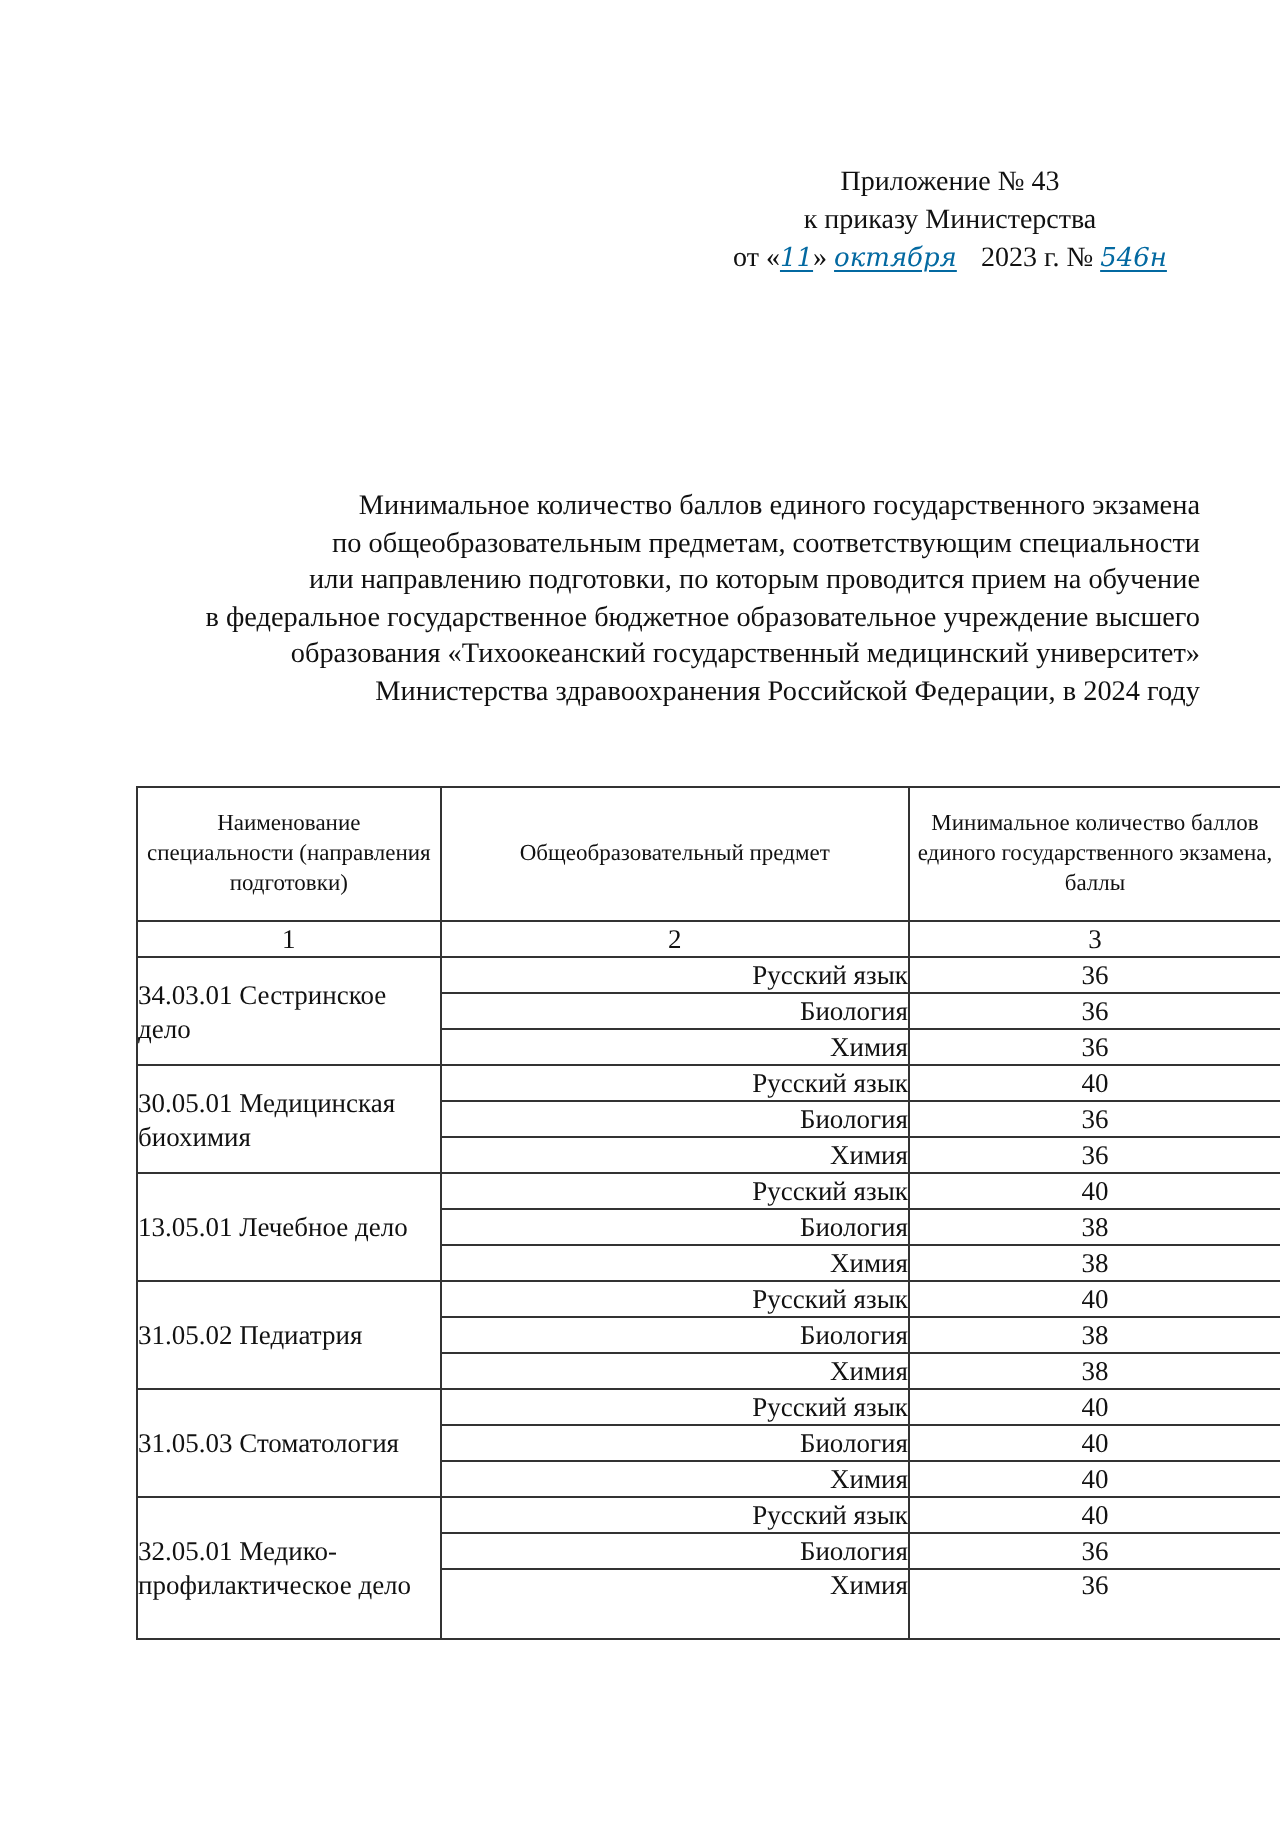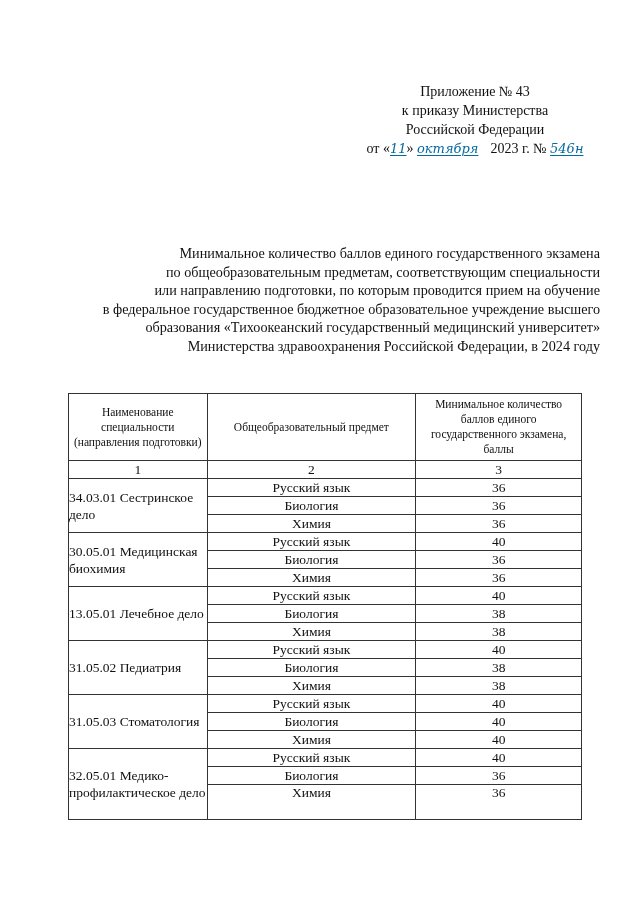--- a/index.html
+++ b/index.html
@@ -23,48 +23,47 @@
   .hand.month { display: inline-block; min-width: 70px; text-align: left; }
 
   .title {
     position: absolute; left: 40px; top: 244px; width: 560px;
     text-align: right; font-size: 14.2px; line-height: 18.6px;
   }
   .title .line { display: block; white-space: nowrap; }
 
   table.scores {
     position: absolute; left: 68px; top: 393px;
-    width: 514px; border-collapse: collapse;
+    width: 573px; border-collapse: collapse;
     font-size: 13.5px; line-height: 16px;
   }
   table.scores td, table.scores th {
     border: 1.3px solid #333; padding: 0; vertical-align: middle;
   }
   table.scores th {
     font-weight: normal; font-size: 11.5px; line-height: 15px;
     text-align: center; padding: 2px 3px; height: 62px;
   }
   .col1 { width: 135px; }
   .col2 { width: 212px; }
   .col3 { width: 167px; }
   tr.numrow td { text-align: center; height: 17px; font-size: 13.5px; }
   td.spec { text-align: left; padding-left: 2px; line-height: 17px; }
-  td.subj { text-align: center; padding-left: 1px; height: 17px; }
+  td.subj { text-align: right; padding-left: 1px; height: 17px; }
   td.score { text-align: center; height: 17px; }
   tr.last td.subj, tr.last td.score { vertical-align: top; height: 34px; }
 </style>
 </head>
 <body>
 
 <div class="page">
 
   <div class="appendix">
     <span class="line">Приложение № 43</span>
     <span class="line">к приказу Министерства</span>
-    <span class="line">Российской Федерации</span>
     <span class="order-line">
       <span>от «</span><span class="hand">11</span><span>»</span>
       <span class="hand month">октября</span>
       <span>2023 г. №</span>
       <span class="hand">546н</span>
     </span>
   </div>
 
   <div class="title" id="title-block">
       <span class="line">Минимальное количество баллов единого государственного экзамена</span>

